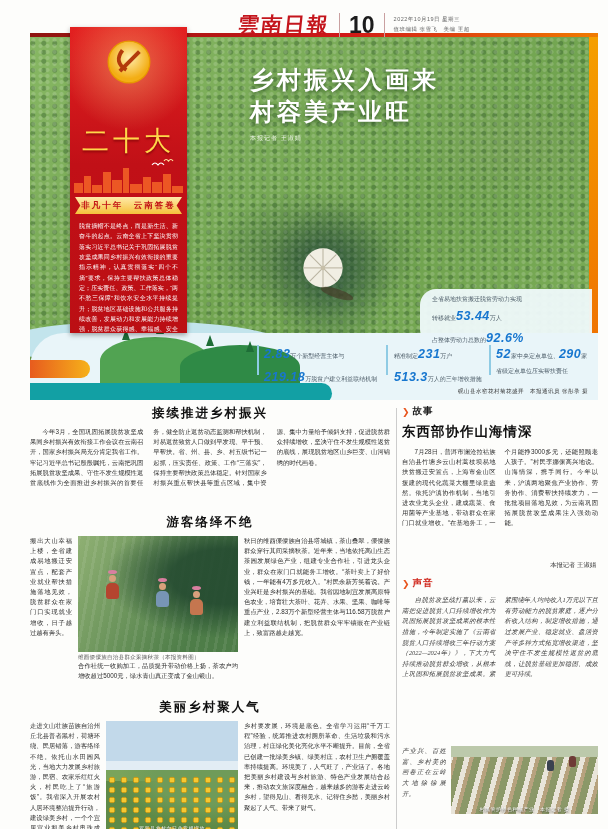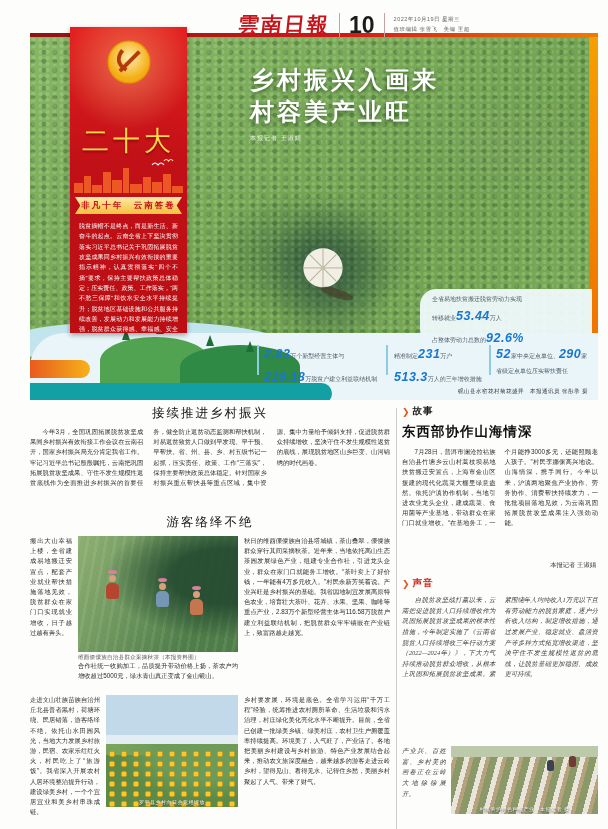--- a/index.html
+++ b/index.html
@@ -78,21 +78,21 @@
   .s1 { left:234px; top:306px; width:126px; }
   .s2 { left:364px; top:306px; width:92px; }
   .s3 { left:402px; top:257px; width:152px; z-index:4; }
   .s4 { left:466px; top:306px; width:96px; }
   .stat-div { position:absolute; width:2px; height:30px; background:#8fcbe4; z-index:4; top:308px; }
   .hero-caption { position:absolute; left:330px; top:351px; width:228px; z-index:5;
     font-size:5.5px; color:#333; text-align:right; letter-spacing:.5px; }
   
   .vline { position:absolute; left:396px; top:408px; width:1px; height:421px; background:#ccc; }
   .main-left { position:absolute; left:30px; top:405px; width:360px; height:424px; overflow:hidden; }
-  .sec-title { text-align:center; font-size:12.5px; font-weight:normal; color:#111; letter-spacing:2px; }
+  .sec-title { text-align:center; font-size:12.5px; font-weight:bold; color:#111; letter-spacing:2px; }
   .body-txt { font-size:6.3px; line-height:1.62; text-align:justify; color:#2c2c2c; }
   .body-txt p { text-indent:2em; }
   .cols3 { column-count:3; column-gap:10px; height:78px; overflow:hidden; margin-top:5px; }
   .row { display:flex; gap:6px; overflow:hidden; }
   .r2 { height:154px; margin-top:5px; }
   .r3 { height:134px; margin-top:5px; }
   .colw42 { width:42px; }  .colw70 { width:70px; }  .colfx { flex:1; }
   .photo-col { display:flex; flex-direction:column; }
   .caption { font-size:5.5px; color:#555; margin-top:2px; letter-spacing:.3px; }
   .mt8 { margin-top:9px; }
@@ -275,20 +275,21 @@
               <div class="head"></div>
               <div class="bodyb" style="background:#c5764f;"></div>
             </div>
         </div>
         <div class="caption">维西傈僳族自治县群众采摘秋茶（本报资料图）</div>
         <div class="body-txt" style="width:160px;">合作社统一收购加工，品质提升带动价格上扬，茶农户均增收超过5000元，绿水青山真正变成了金山银山。</div>
       </div>
       <div class="body-txt colfx">秋日的维西傈僳族自治县塔城镇，茶山叠翠，傈僳族群众穿行其间采摘秋茶。近年来，当地依托高山生态茶园发展绿色产业，组建专业合作社，引进龙头企业，群众在家门口就能务工增收。“茶叶卖上了好价钱，一年能有4万多元收入。”村民余新芳笑着说。产业兴旺是乡村振兴的基础。我省因地制宜发展高原特色农业，培育壮大茶叶、花卉、水果、坚果、咖啡等重点产业，2.83万个新型经营主体与116.58万脱贫户建立利益联结机制，把脱贫群众牢牢镶嵌在产业链上，致富路越走越宽。</div>
     </div>
 
+    <div class="sec-title mt8">美丽乡村聚人气</div>
     <div class="row r3">
       <div class="body-txt colw70">走进文山壮族苗族自治州丘北县普者黑村，荷塘环绕、民居错落，游客络绎不绝。依托山水田园风光，当地大力发展乡村旅游，民宿、农家乐红红火火，村民吃上了“旅游饭”。我省深入开展农村人居环境整治提升行动，建设绿美乡村，一个个宜居宜业和美乡村串珠成链。</div>
       <div class="photo-col">
         <div class="photo-sun">
           <div class="sun-dots"></div>
           <div class="overlay-cap">罗平县乡村向日葵竞相绽放</div>
         </div>
       </div>
       <div class="body-txt colfx">乡村要发展，环境是底色。全省学习运用“千万工程”经验，统筹推进农村厕所革命、生活垃圾和污水治理，村庄绿化美化亮化水平不断提升。目前，全省已创建一批绿美乡镇、绿美村庄，农村卫生户厕覆盖率持续提高。环境美了，人气旺了，产业活了。各地把美丽乡村建设与乡村旅游、特色产业发展结合起来，推动农文旅深度融合，越来越多的游客走进云岭乡村，望得见山、看得见水、记得住乡愁，美丽乡村聚起了人气、带来了财气。</div>
     </div>

